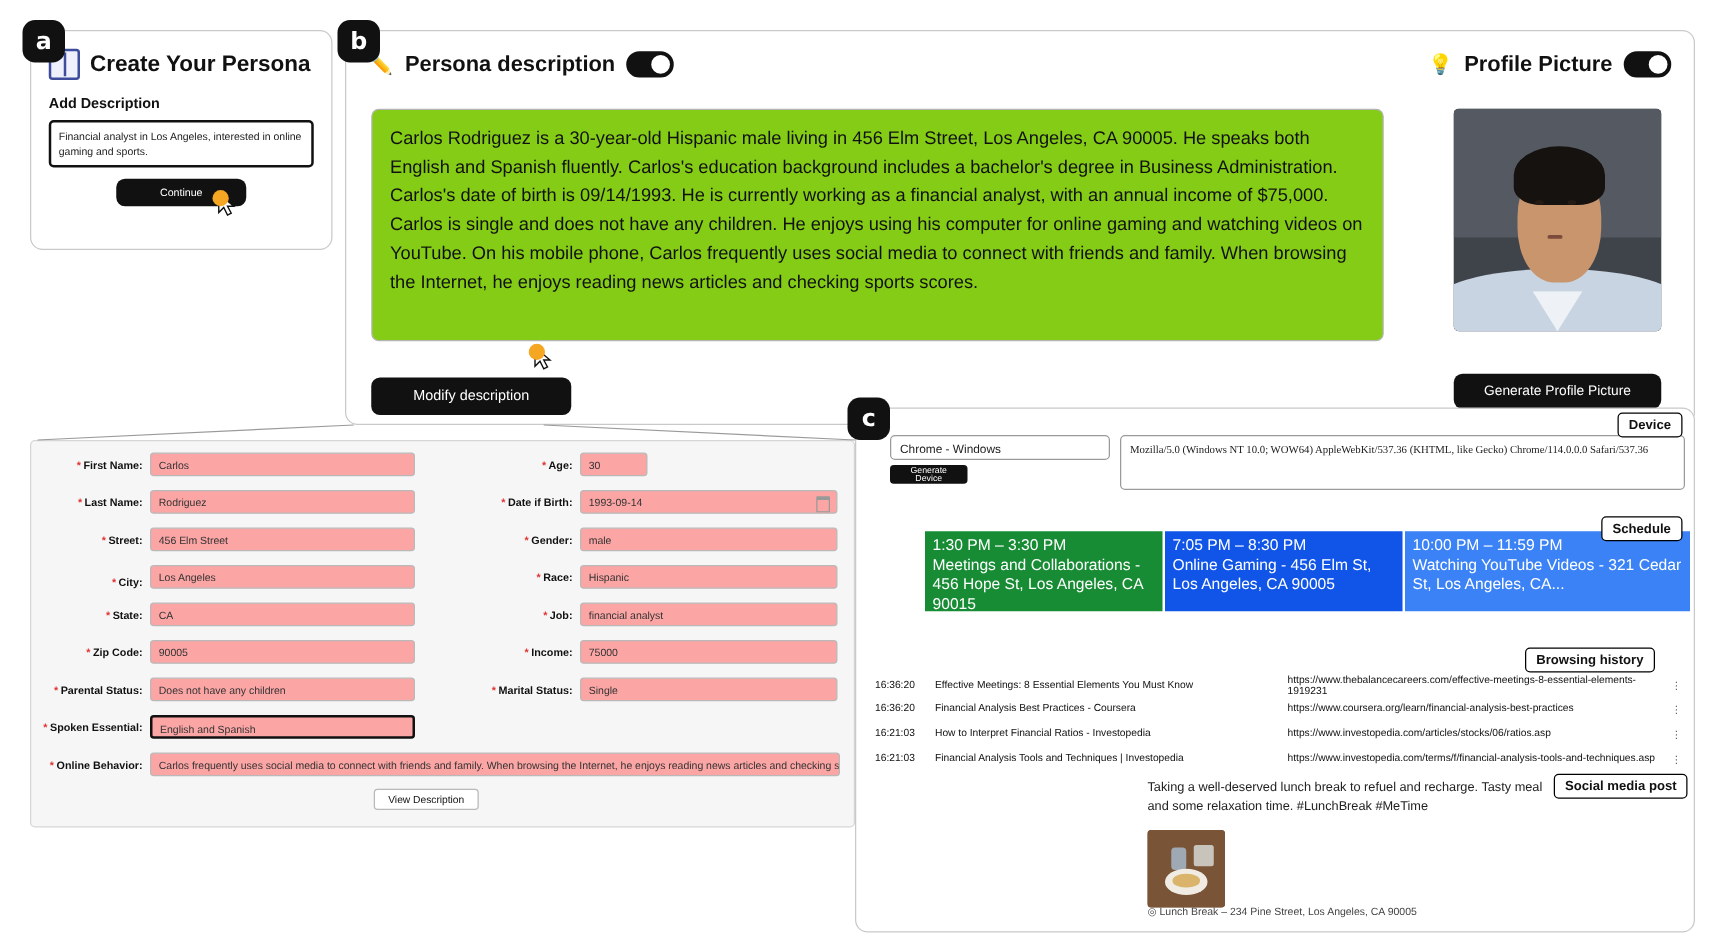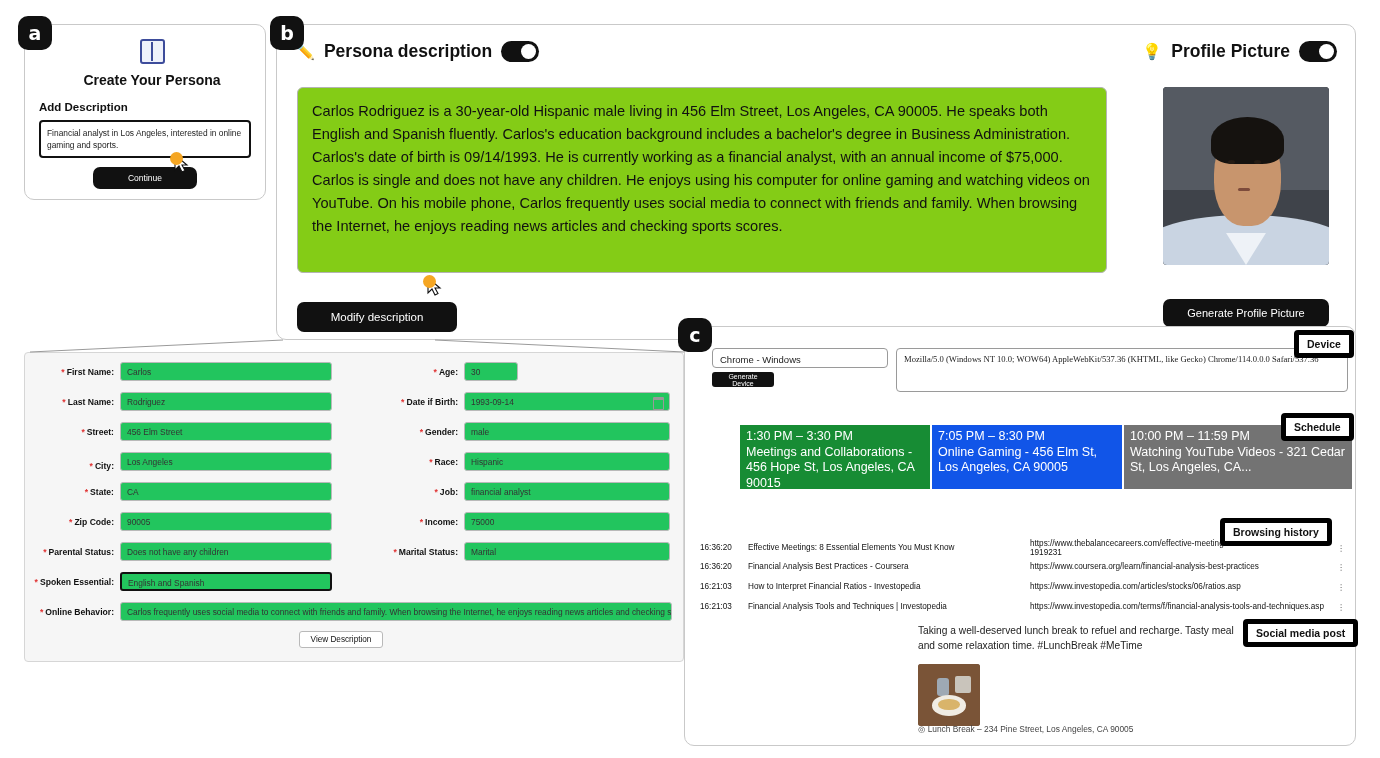--- a/index.html
+++ b/index.html
@@ -74,21 +74,21 @@
     width: 13px; height: 13px;
     border-radius: 50%;
     background: #f5a623;
   }
 
   
   #panel-a { left: 24px; top: 24px; width: 242px; height: 176px; }
   #panel-a .a-title {
     display: flex; align-items: center; gap: 8px;
     margin: 14px 0 0 14px;
-    font-size: 14px; font-weight: bold; color: #111; flex-direction: column;
+    font-size: 18px; font-weight: bold; color: #111;
   }
   .book-icon {
     width: 21px; height: 21px;
     border: 2px solid #3d4c9b;
     border-radius: 3px;
     background: #eef1fb;
     position: relative;
   }
   .book-icon::before {
     content: "";
@@ -190,21 +190,21 @@
   .face-eye { position:absolute; width:7px; height:4px; background:#241b14; border-radius:50%; }
   .face-eye.l { left:39%; top:41%; }
   .face-eye.r { left:55%; top:41%; }
   .face-mouth { position:absolute; left:45%; top:57%; width:12px; height:3px; background:#7d4b3b; border-radius:3px; }
 
   
   #panel-c { left: 684px; top: 326px; width: 672px; height: 420px; }
   .tag-chip {
     position: absolute;
     background: #ffffff;
-    border: 5px solid #000000;
+    border: 1px solid #000000;
     border-radius: 4px;
     font-size: 10.5px;
     font-weight: bold;
     color: #111;
     padding: 3px 8px;
     z-index: 12;
     text-align: right;
   }
   .c-field {
     position: absolute;
@@ -289,21 +289,21 @@
     font-size: 8.6px;
     font-weight: bold;
     color: #111;
     text-align: right;
     white-space: nowrap;
   }
   .flabel .req { color: #e03131; margin-right: 2px; }
   .finput {
     border: 1px solid #b9b9b9;
     border-radius: 3px;
-    background: #22c55e;
+    background: #fca5a5;
     font-size: 8.4px;
     color: #333;
     padding: 0 6px;
     height: 19px;
     line-height: 19px;
     box-sizing: border-box;
     overflow: hidden;
     white-space: nowrap;
   }
   .finput.focus { border: 2px solid #111; }
@@ -449,21 +449,21 @@
   <div class="frow" style="left:386px; top:482px;">
     <span class="flabel" style="width:72px;"><span class="req">*</span><span>Job:</span></span>
     <span class="finput" style="width:206px; margin-left:6px;">financial analyst</span>
   </div>
   <div class="frow" style="left:386px; top:512px;">
     <span class="flabel" style="width:72px;"><span class="req">*</span><span>Income:</span></span>
     <span class="finput" style="width:206px; margin-left:6px;">75000</span>
   </div>
   <div class="frow" style="left:366px; top:542px;">
     <span class="flabel" style="width:92px;"><span class="req">*</span><span>Marital Status:</span></span>
-    <span class="finput" style="width:206px; margin-left:6px;">Marital</span>
+    <span class="finput" style="width:206px; margin-left:6px;">Single</span>
   </div>
 
   <div class="frow" style="left:30px; top:602px;">
     <span class="flabel" style="width:84px;"><span class="req">*</span><span>Online Behavior:</span></span>
     <span class="finput" style="width:552px; margin-left:6px;">Carlos frequently uses social media to connect with friends and family. When browsing the Internet, he enjoys reading news articles and checking s</span>
   </div>
   <button id="view-desc-btn">View Description</button>
 
   <div class="badge" style="left:678px; top:318px;">c</div>
   <div class="panel" id="panel-c"></div>
@@ -478,21 +478,21 @@
   <div class="c-field" style="left:896px; top:348px; width:452px; height:44px; font-size:8.6px;font-family:Liberation Serif, serif;">Mozilla/5.0 (Windows NT 10.0; WOW64) AppleWebKit/537.36 (KHTML, like Gecko) Chrome/114.0.0.0 Safari/537.36</div>
 
   <div class="sched" style="left:740px; width:190px; background:#178c34;">
     <div>1:30 PM – 3:30 PM</div>
     <div>Meetings and Collaborations - 456 Hope St, Los Angeles, CA 90015</div>
   </div>
   <div class="sched" style="left:932px; width:190px; background:#1155e8;">
     <div>7:05 PM – 8:30 PM</div>
     <div>Online Gaming - 456 Elm St, Los Angeles, CA 90005</div>
   </div>
-  <div class="sched" style="left:1124px; width:228px; background:#737373;">
+  <div class="sched" style="left:1124px; width:228px; background:#3b82f6;">
     <div>10:00 PM – 11:59 PM</div>
     <div>Watching YouTube Videos - 321 Cedar St, Los Angeles, CA...</div>
   </div>
 
   <div class="hist-row" style="top:538px;">
     <span class="hist-time">16:36:20</span>
     <span class="hist-title">Effective Meetings: 8 Essential Elements You Must Know</span>
     <span class="hist-url">https://www.thebalancecareers.com/effective-meetings-8-essential-elements-1919231</span>
     <span class="hist-dots">⋮</span>
   </div>

